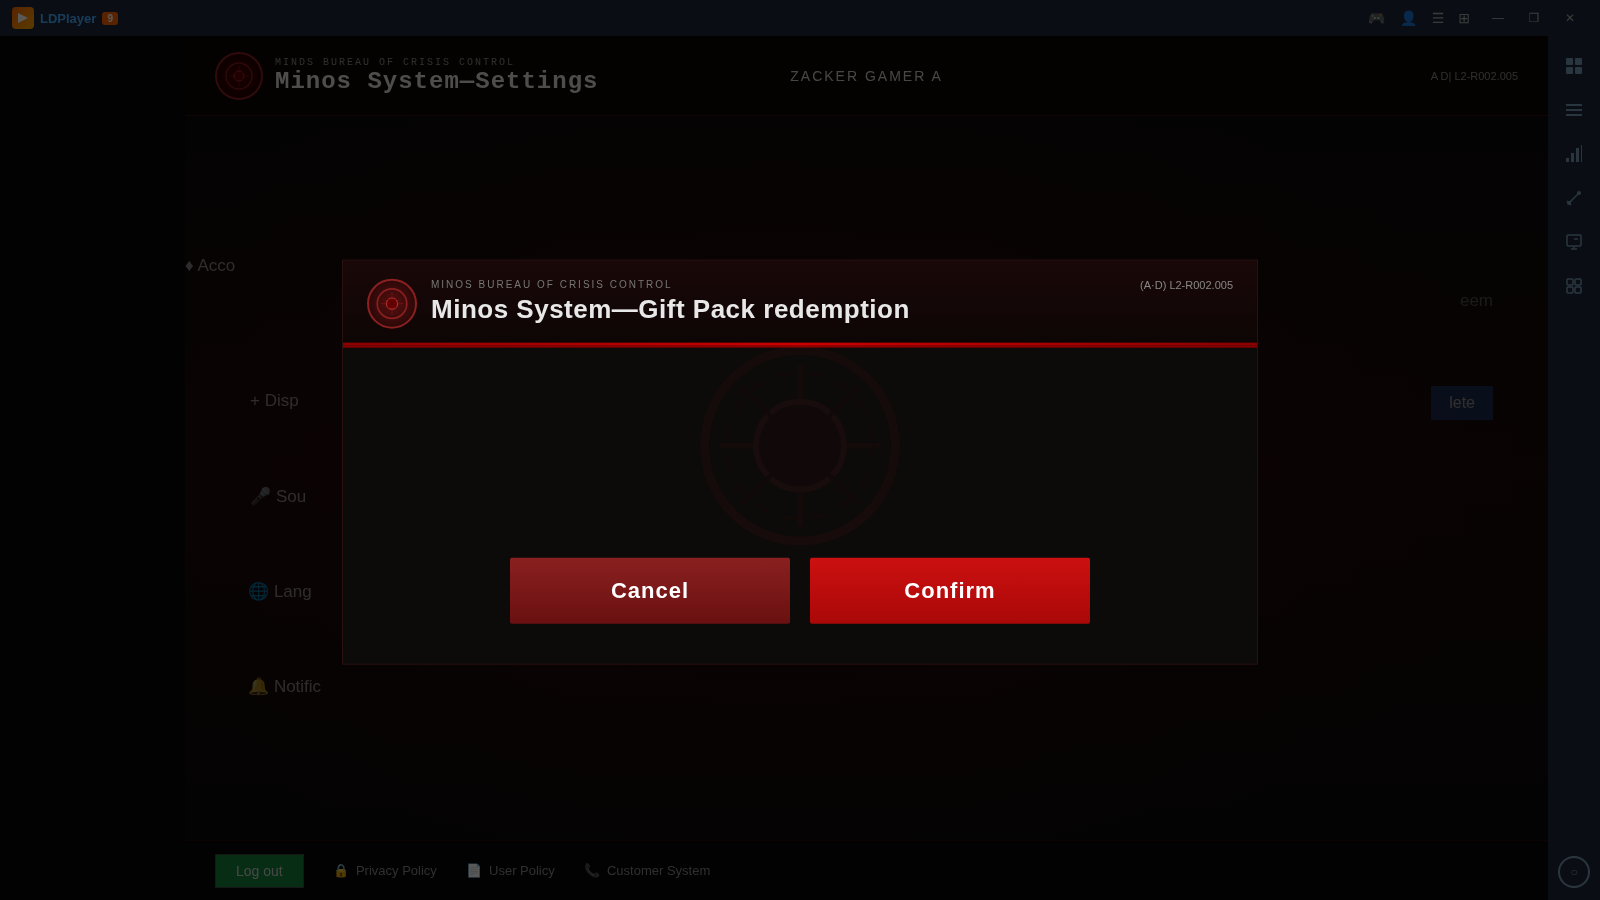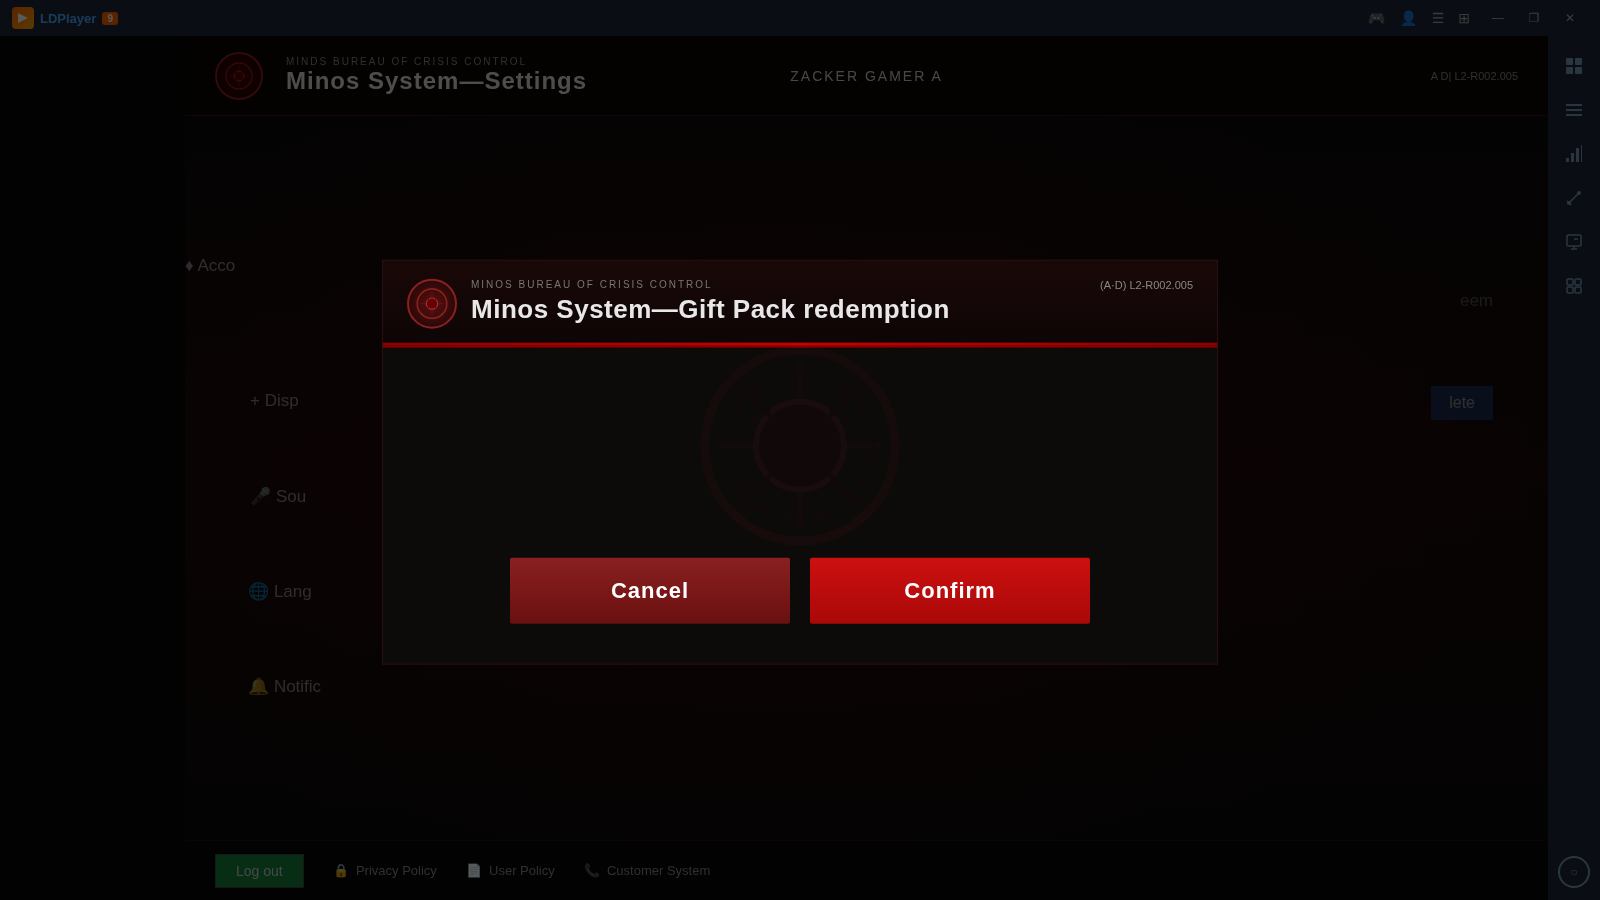--- a/index.html
+++ b/index.html
@@ -164,21 +164,22 @@
       border-bottom: 1px solid #3a1010;
       display: flex;
       align-items: center;
       padding: 0 30px;
       z-index: 10;
     }
 
     .game-logo-area {
       display: flex;
       align-items: center;
-      gap: 23px;
+      gap: 12px;
+      font-family: Liberation Mono, monospace;
     }
 
     .game-logo-icon {
       width: 48px;
       height: 48px;
       border-radius: 50%;
       background: radial-gradient(circle, #4a0000, #1a0000);
       border: 2px solid #8a2020;
       display: flex;
       align-items: center;
@@ -275,21 +276,21 @@
       background: rgba(0,0,0,0.65);
       z-index: 200;
     }
 
     
     .dialog {
       position: absolute;
       top: 50%;
       left: 50%;
       transform: translate(-50%, -47%);
-      width: 836px;
+      width: 916px;
       background: #0d0a0a;
       border: 1px solid #2a1010;
       z-index: 300;
       overflow: hidden;
     }
 
     .dialog-header {
       background: linear-gradient(180deg, #1a0808, #0d0505);
       padding: 18px 24px 0;
       border-bottom: 2px solid #8a0000;

